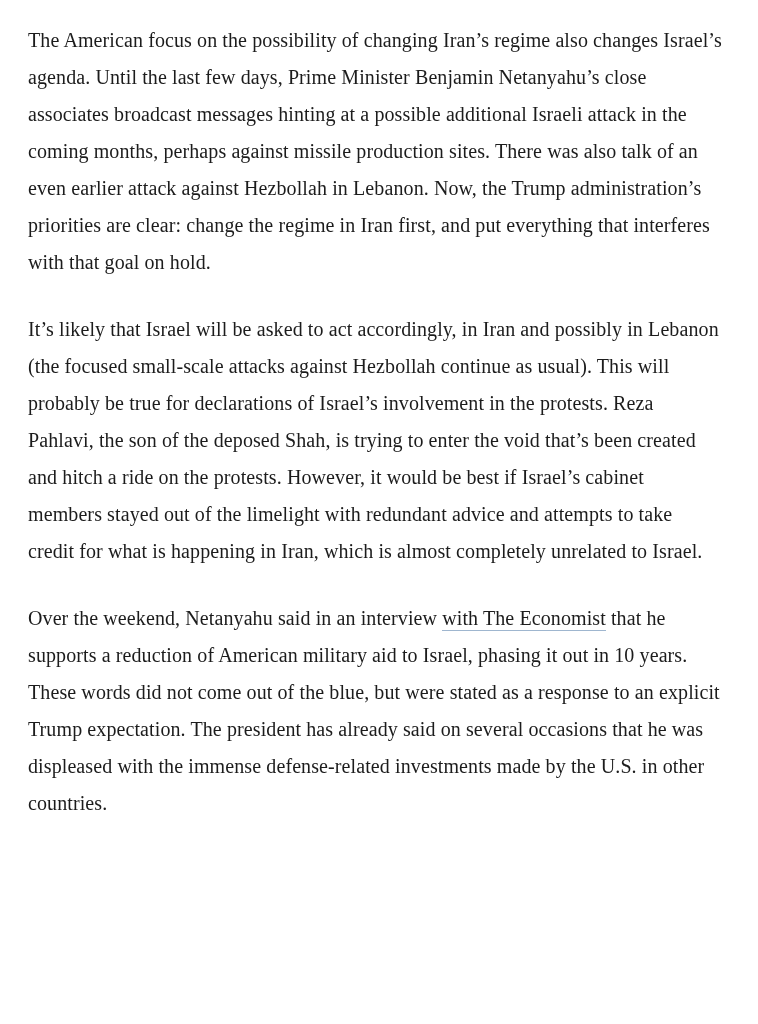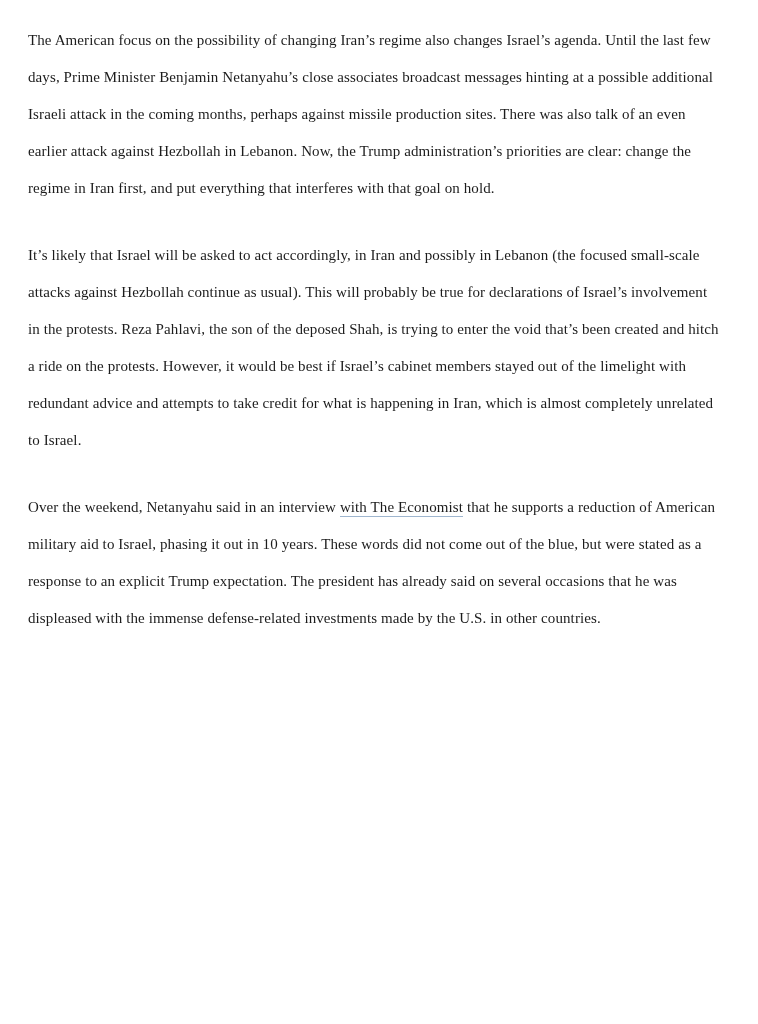--- a/index.html
+++ b/index.html
@@ -12,21 +12,21 @@
     min-height: 1024px;
     font-family: "Liberation Serif", "DejaVu Serif", serif;
     color: #1a1a1a;
   }
   .article {
     padding: 22px 36px 0 28px;
     box-sizing: border-box;
   }
   .article p {
     margin: 0 0 30px 0;
-    font-size: 15px;
+    font-size: 20px;
     line-height: 37px;
     color: #1c1c1c;
     text-align: left;
     letter-spacing: 0.1px;
   }
   .article p:last-child {
     margin-bottom: 0;
   }
   a.inline-link {
     color: #1c1c1c;

